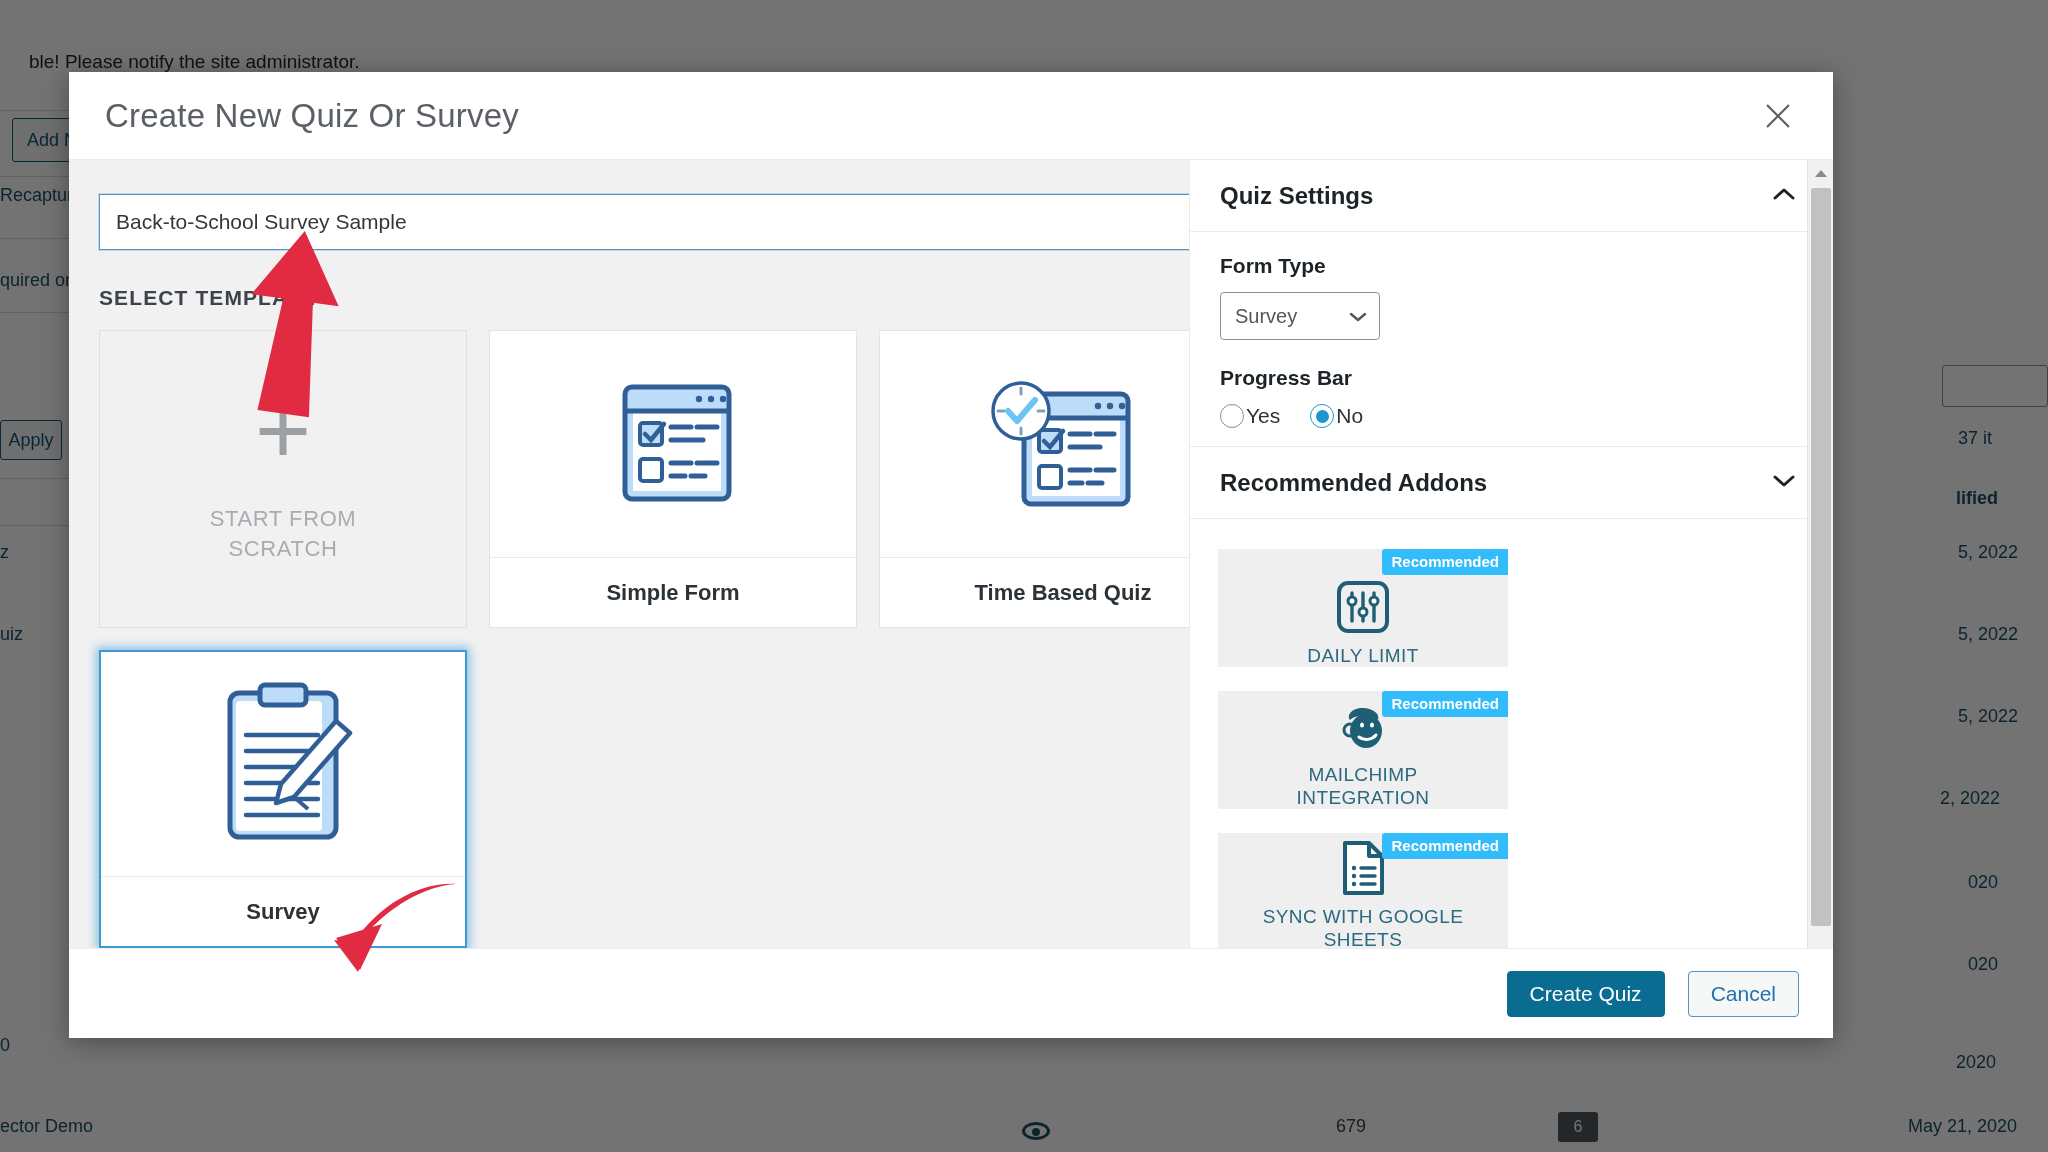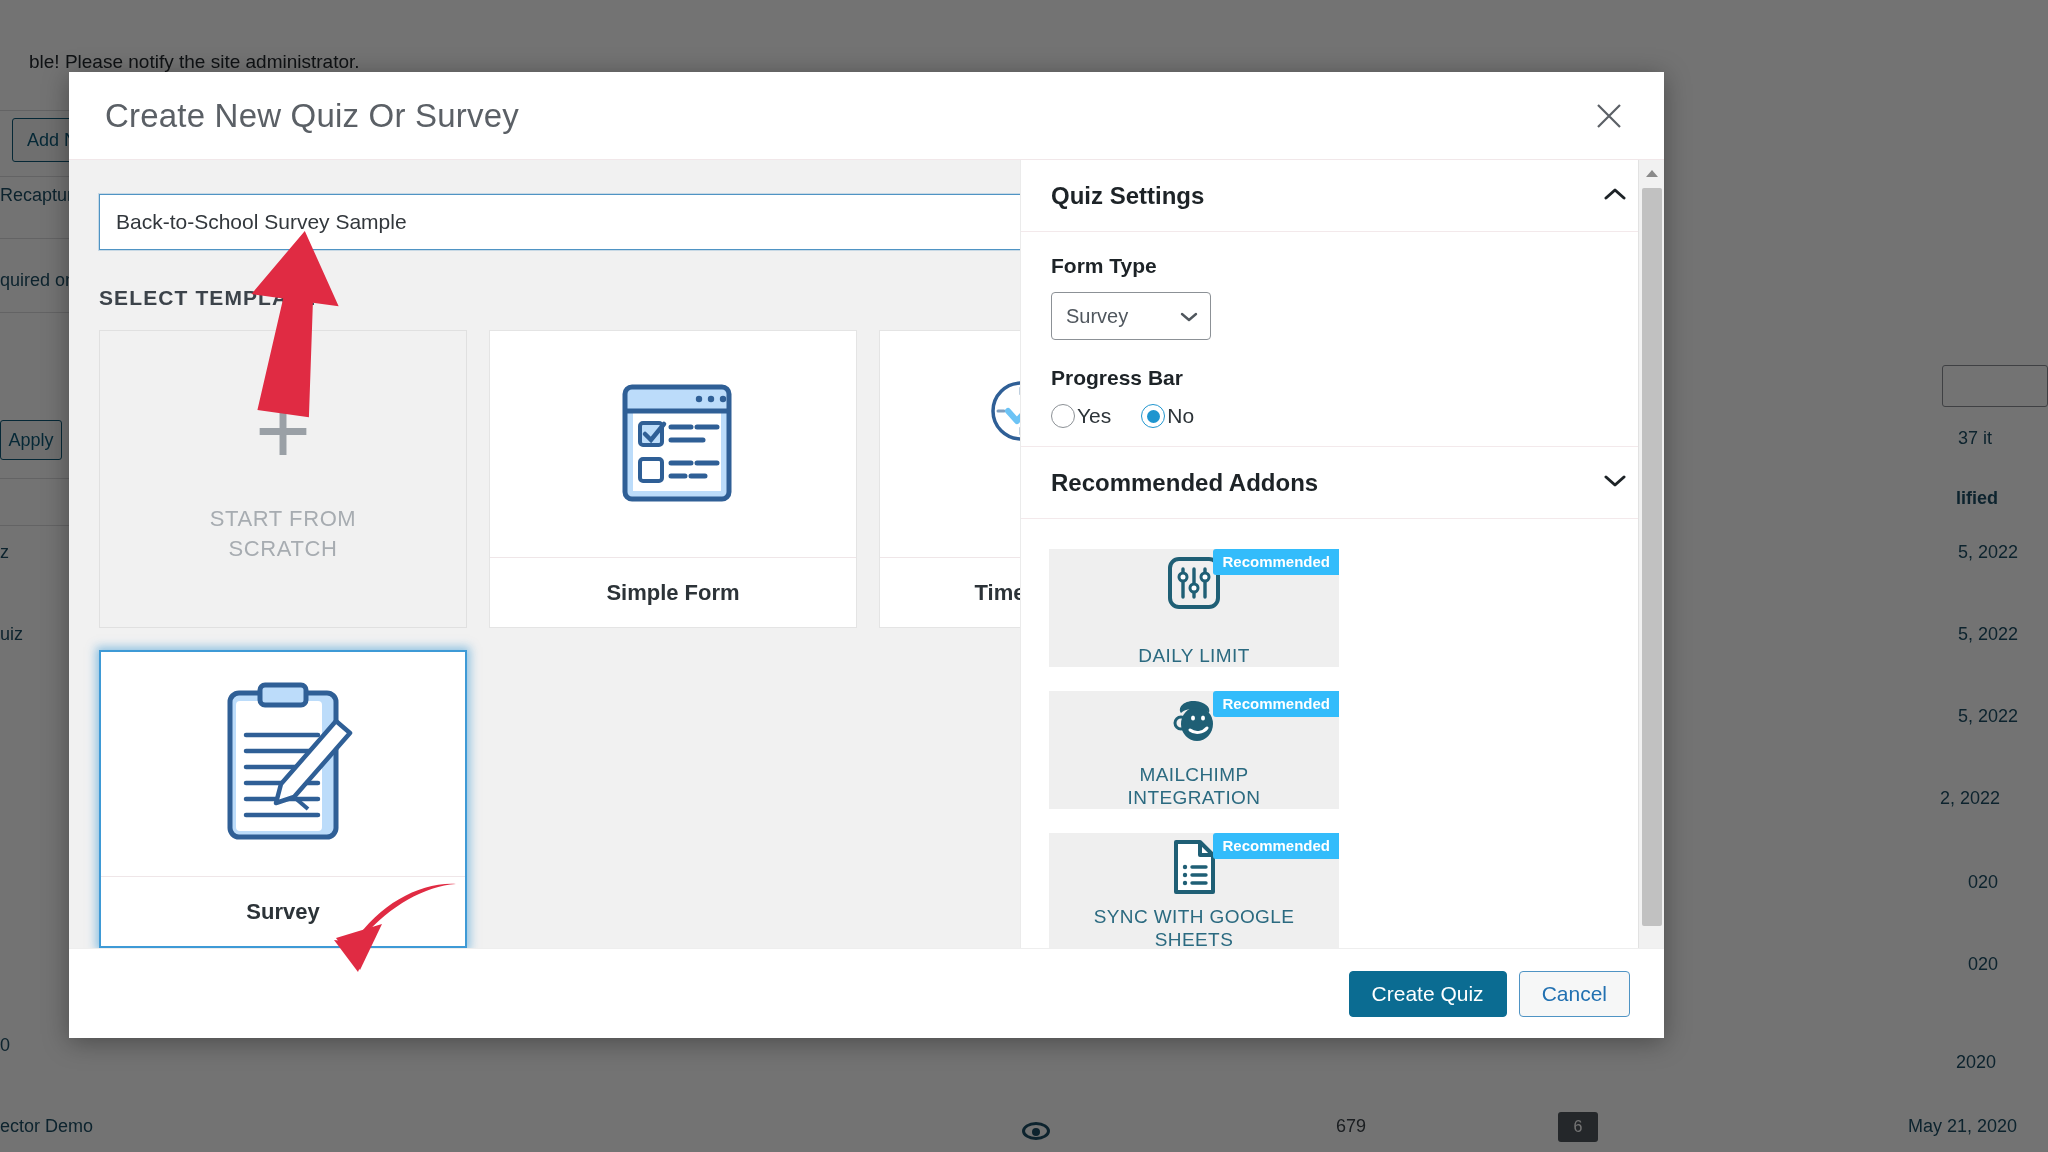--- a/index.html
+++ b/index.html
@@ -63,21 +63,21 @@
 
   #dim {
     position: absolute; inset: 0;
     background: rgba(0,0,0,0.55);
   }
 
   
   #modal {
     position: absolute;
     left: 69px; top: 72px;
-    width: 1595px; height: 966px;
+    width: 1764px; height: 966px;
     background: #ffffff;
     box-shadow: 0 4px 24px rgba(0,0,0,0.35);
     display: flex; flex-direction: column;
   }
   .modal-header {
     height: 88px;
     flex: 0 0 88px;
     display: flex; align-items: center;
     padding: 0 36px 0 36px;
     border-bottom: 1px solid #f1e7e9;
@@ -214,21 +214,21 @@
     background: #1e95cf;
   }
   .radio-label { font-size: 21px; color: #2c3338; }
 
   .addons-area { padding: 30px 28px; display:flex; flex-wrap:wrap; gap: 24px; }
   .addon-card {
     position: relative;
     width: 290px; height: 118px;
     background: #efefef;
     display:flex; flex-direction:column;
-    align-items:center; justify-content:space-between;
+    align-items:center; justify-content:flex-end;
     padding-top: 6px;
     cursor:pointer;
   }
   .addon-badge {
     position: absolute; top: 0; right: 0;
     background: #33bcfb; color: #fff;
     font-size: 15px; font-weight: bold;
     padding: 4px 9px 5px 9px;
     border-radius: 3px 0 0 3px;
   }
@@ -252,21 +252,21 @@
   .dlg-scroll-thumb {
     position:absolute; left: 3px; width: 20px;
     top: 28px; height: 738px;
     background: #c1c1c1; border-radius: 2px;
   }
 
   .modal-footer {
     flex: 0 0 90px;
     border-top: 1px solid #eee;
     display:flex; align-items:center; justify-content:flex-end;
-    gap: 12px;
+    gap: 23px;
     padding: 0 34px;
     background: #fff;
   }
   .btn {
     height: 46px; padding: 0 22px;
     font-size: 21px; border-radius: 4px;
     display:flex; align-items:center; justify-content:center;
     cursor:pointer; white-space:nowrap;
   }
   .btn-primary { background: #0b6c92; color:#fff; border: 1px solid #0b6c92; }

